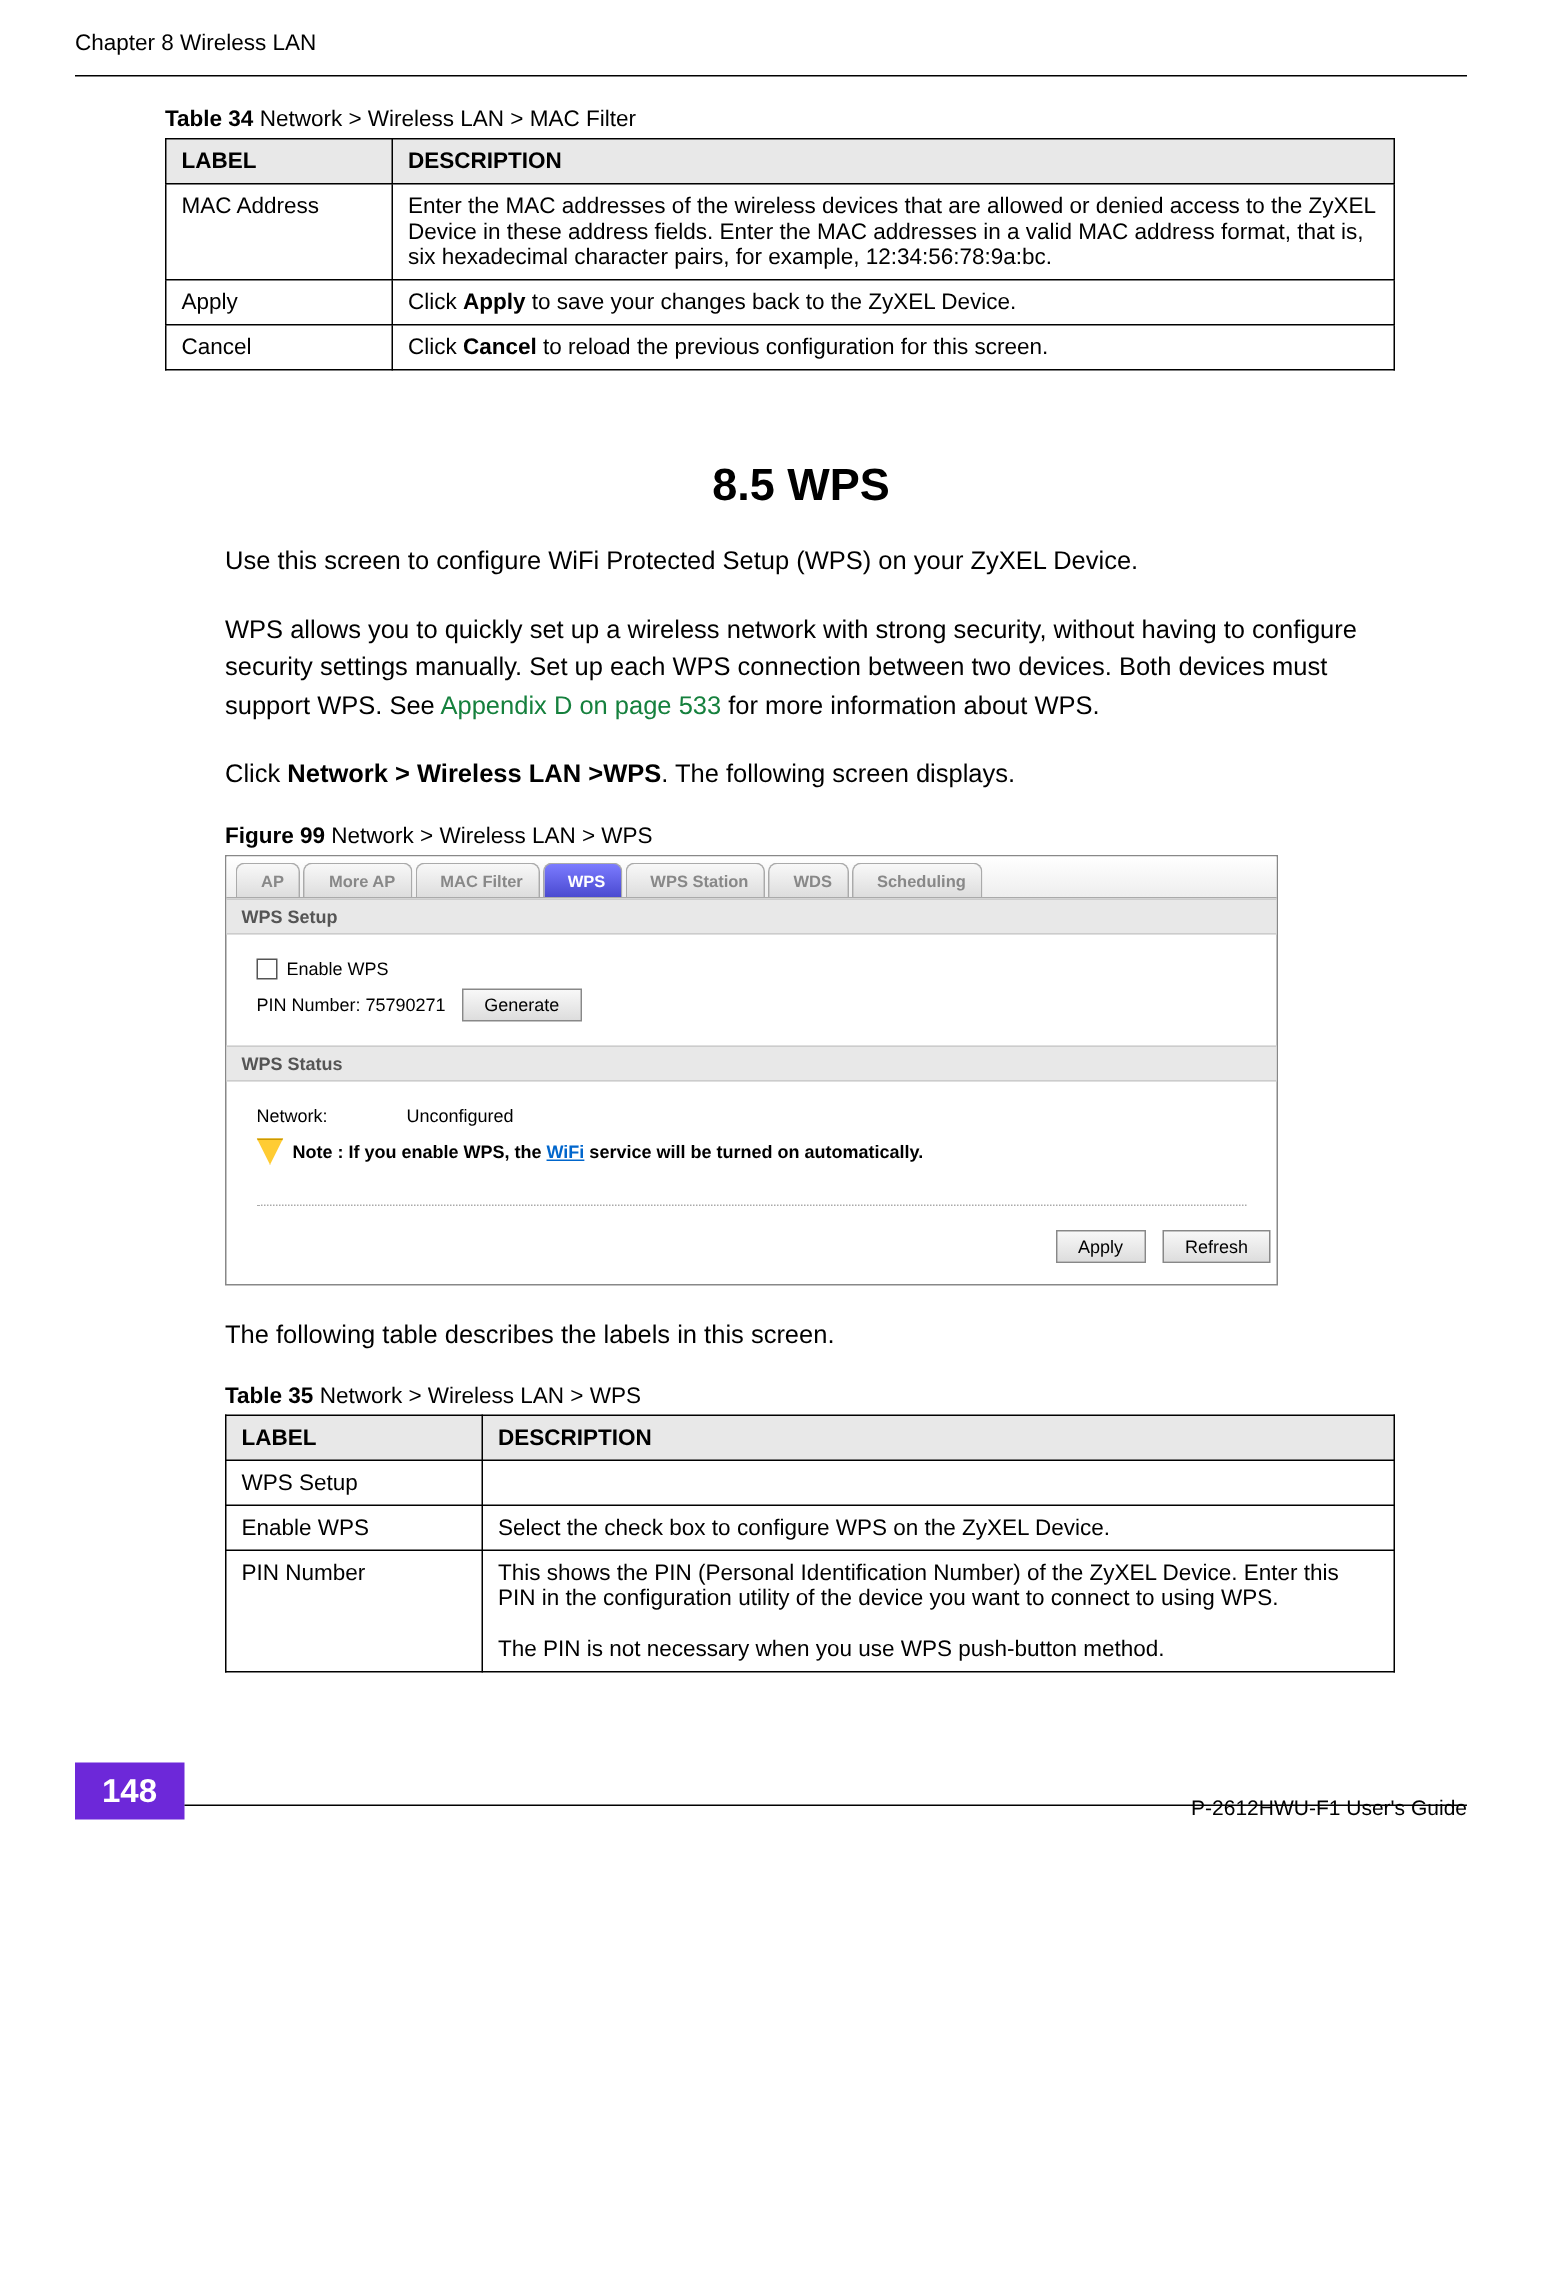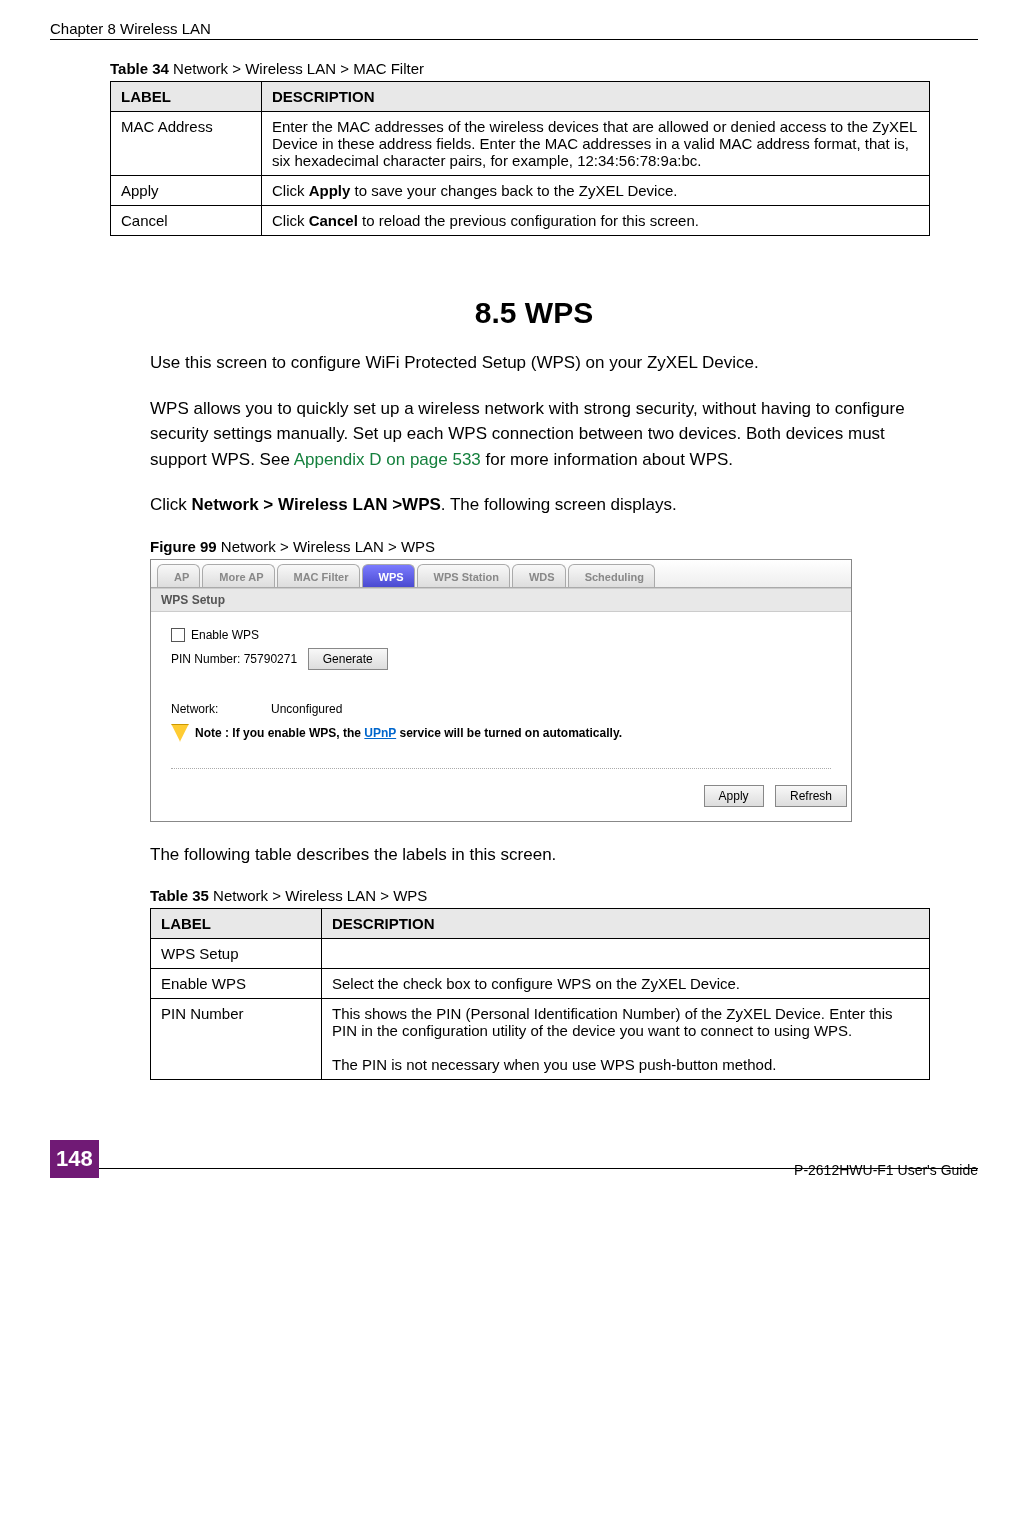--- a/index.html
+++ b/index.html
@@ -6,21 +6,21 @@
     margin: 0;
     background: #fff;
     font-family: Verdana, Arial, sans-serif;
     color: #000;
     width: 1028px;
     padding: 20px 50px 40px 50px;
     box-sizing: border-box;
   }
   .header-line {
     border-bottom: 1.5px solid #000;
-    padding-bottom: 2px;
+    padding-bottom: 13px;
     margin-bottom: 20px;
     font-size: 15px;
   }
   .table-caption {
     font-size: 15px;
     margin: 10px 0 4px 60px;
   }
   .table-caption b, .table-caption strong {
     font-weight: bold;
   }
@@ -162,25 +162,25 @@
   .button-row {
     text-align: right;
     padding: 8px 0 14px 0;
   }
   .footer {
     display: flex;
     align-items: center;
     margin-top: 60px;
   }
   .page-number-box {
-    background: #701a75;
+    background: #6d28d9;
     color: #fff;
     font-weight: bold;
     font-size: 22px;
-    padding: 6px 6px;
+    padding: 6px 18px;
   }
 </style>
 </head>
 <body>
 
 <div class="header-line">
   <span>Chapter 8 Wireless LAN</span>
 </div>
 
 <div class="table-caption">
@@ -244,29 +244,30 @@
       <span class="checkbox"></span>
       <span>Enable WPS</span>
     </div>
     <div class="row">
       <span>PIN Number: 75790271</span>
       &nbsp;&nbsp;
       <span class="btn">Generate</span>
     </div>
   </div>
 
+  <div class="section-bar">WPS Status</div>
   <div class="section-body">
     <div class="row">
       <span class="lbl">Network:</span>
       <span>Unconfigured</span>
     </div>
     <div class="note-row">
       <span class="note-icon"></span>
       <b>
-        <span>Note : If you enable WPS, the </span><span class="upnp">UPnP</span><span> service will be turned on automatically.</span>
+        <span>Note : If you enable WPS, the </span><span class="upnp">WiFi</span><span> service will be turned on automatically.</span>
       </b>
     </div>
   </div>
   <div class="dotted-sep"></div>
   <div class="button-row">
     <span class="btn">Apply</span>
     <span class="btn">Refresh</span>
   </div>
 </div>
 

